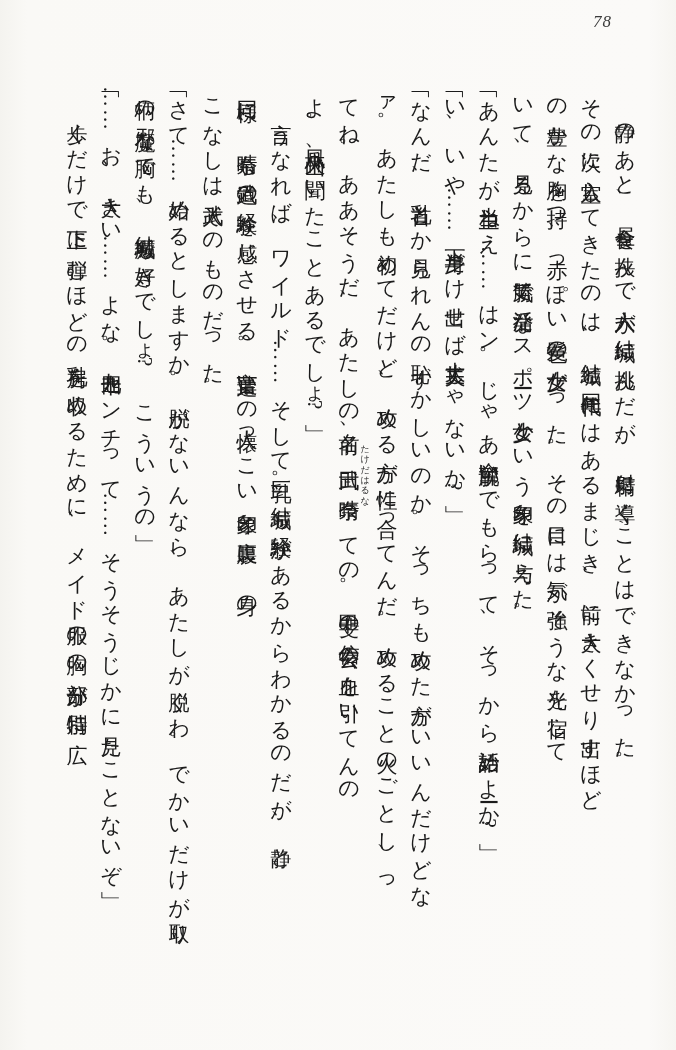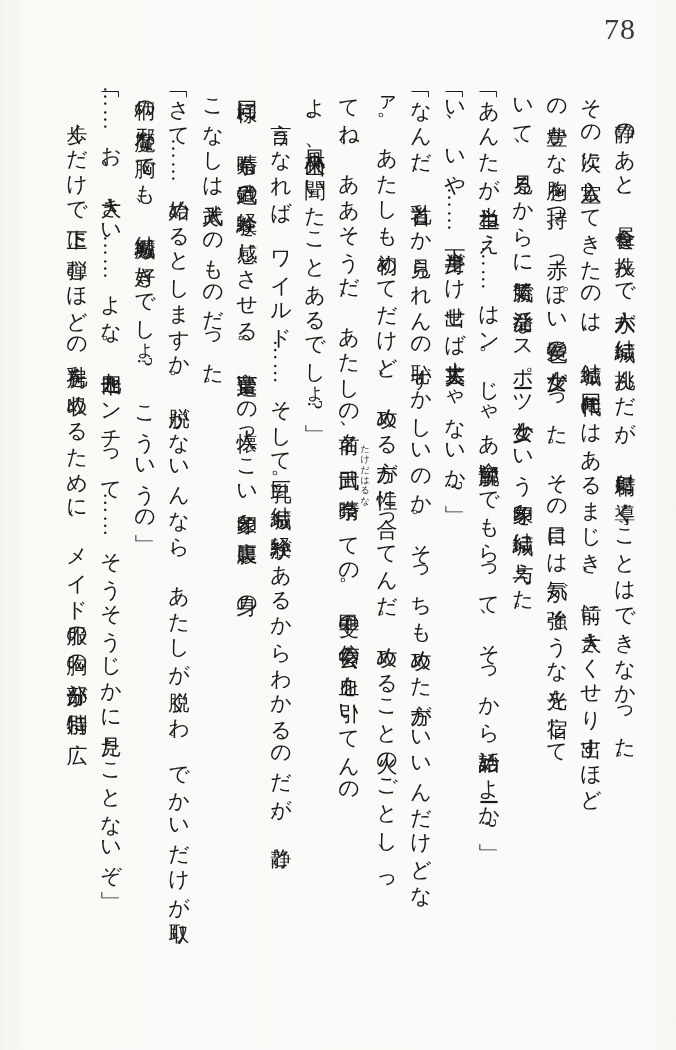--- a/index.html
+++ b/index.html
@@ -11,22 +11,23 @@
   }
   .page {
     position: relative;
     width: 676px; height: 1050px;
     background: linear-gradient(90deg, #f4f3ef 0%, #faf9f6 4%, #fbfaf8 96%, #f6f5f1 100%);
     font-family: "Liberation Serif", "DejaVu Serif", serif;
     color: #1b1b1b;
   }
   .page-number {
     position: absolute;
-    top: 12px; right: 40px;
-    font-size: 30px;
+    top: 12px; right: 64px;
+    font-size: 17px;
+    font-style: italic;
     color: #3a3a3a;
     letter-spacing: 1px;
   }
   .text-block {
     position: absolute;
     top: 84px; right: 34px;
     height: 896px;
     width: 580px;
     writing-mode: vertical-rl;
     text-orientation: mixed;

